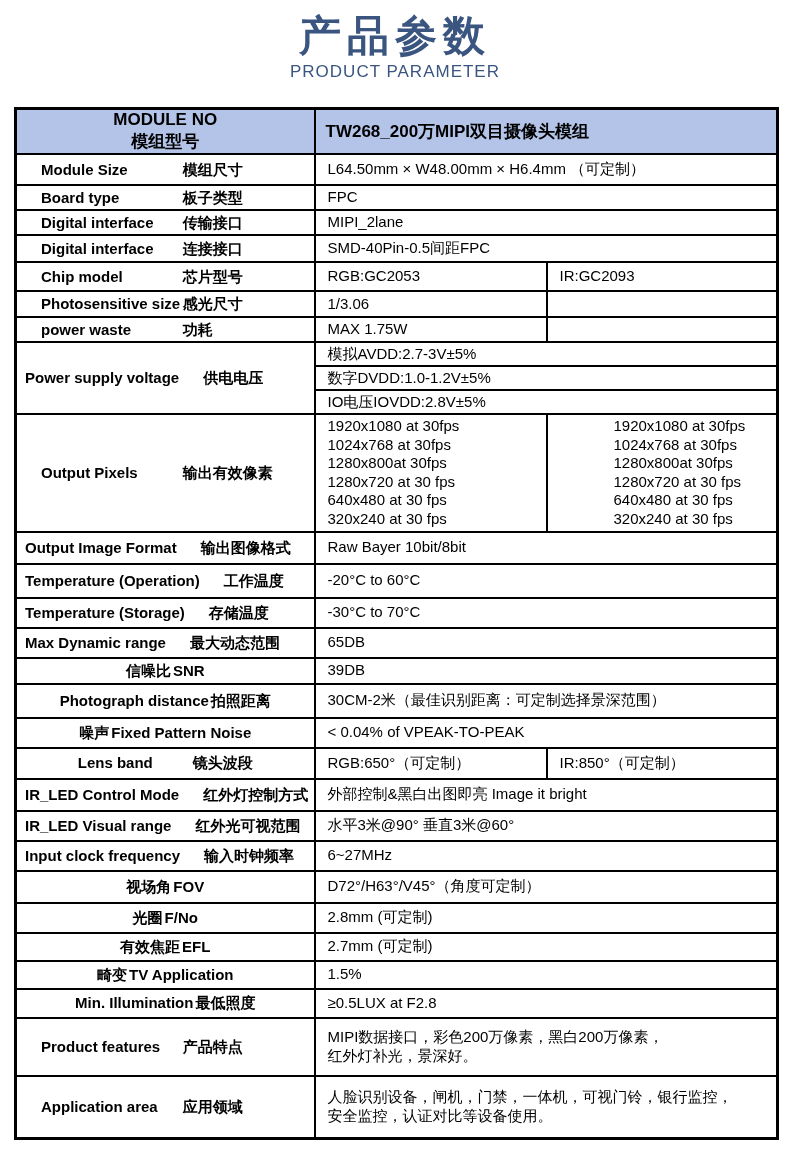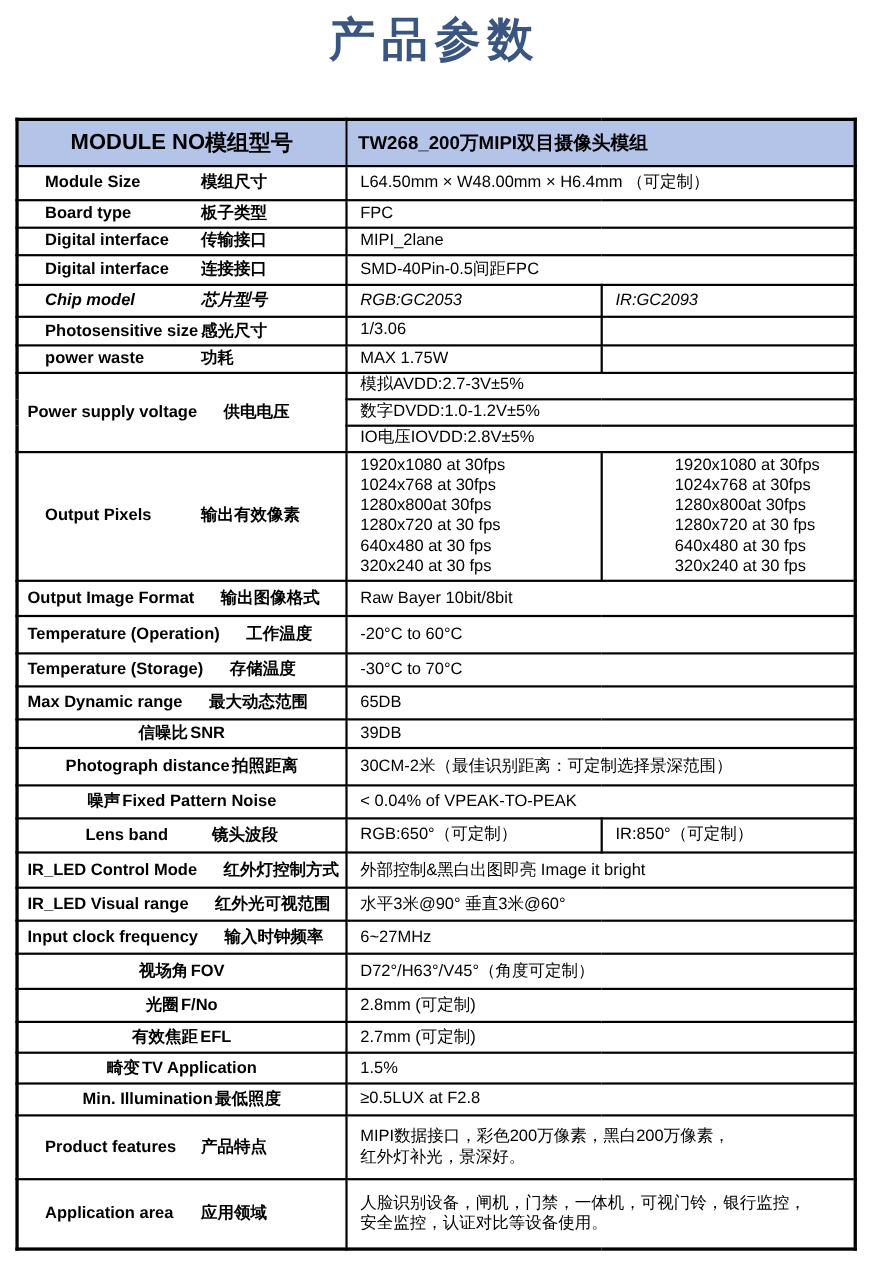--- a/index.html
+++ b/index.html
@@ -41,21 +41,21 @@
     vertical-align:middle;
     font-size:15px;
     overflow:hidden;
   }
   tr.header-row td{
     background:var(--c-header-bg);
     height:42px;
   }
   .hdr-label-inner{
     display:flex;justify-content:center;align-items:center;
-    font-size:20px;font-weight:bold;
+    font-size:17px;font-weight:bold;flex-direction:column;
   }
   .hdr-value{
     font-size:17px;font-weight:bold;
     padding-left:10px;
   }
   td.lbl{font-weight:bold;}
   .lbl-inner{display:flex;align-items:center;line-height:1.2;}
   .layout-spread .lbl-inner{padding-left:24px;}
   .layout-spread .lbl-inner .part:first-child{width:52%;flex:0 0 52%;}
   .layout-left .lbl-inner{padding-left:8px;gap:24px;}
@@ -68,20 +68,21 @@
   td.val.pre{white-space:pre-line;padding-top:2px;padding-bottom:2px;}
   td.val.val-indent{padding-left:66px;}
 </style>
 </head>
 <body>
 
 <div class="page">
 
   <div class="title-block">
     <div class="title-zh">产品参数</div>
+    <div class="title-en">PRODUCT PARAMETER</div>
   </div>
 
   <table class="param-table">
     <colgroup>
       <col class="c-label">
         <col class="c-val1">
         <col class="c-val2">
     </colgroup>
     <tbody>
       <tr class="header-row">
@@ -122,21 +123,21 @@
         </tr>
         <tr style="height: 27px;">
           <td class="lbl layout-spread">
             <div class="lbl-inner">
               <span class="part">Digital interface</span>
               <span class="part">连接接口</span>
             </div>
           </td>
           <td class="val" colspan="2">SMD-40Pin-0.5间距FPC</td>
         </tr>
-        <tr style="height: 29px; font-style: italic;">
+        <tr style="height: 29px;">
           <td class="lbl layout-spread">
             <div class="lbl-inner">
               <span class="part">Chip model</span>
               <span class="part">芯片型号</span>
             </div>
           </td>
           <td class="val">RGB:GC2053</td>
           <td class="val">IR:GC2093</td>
         </tr>
         <tr style="height: 26px;">

